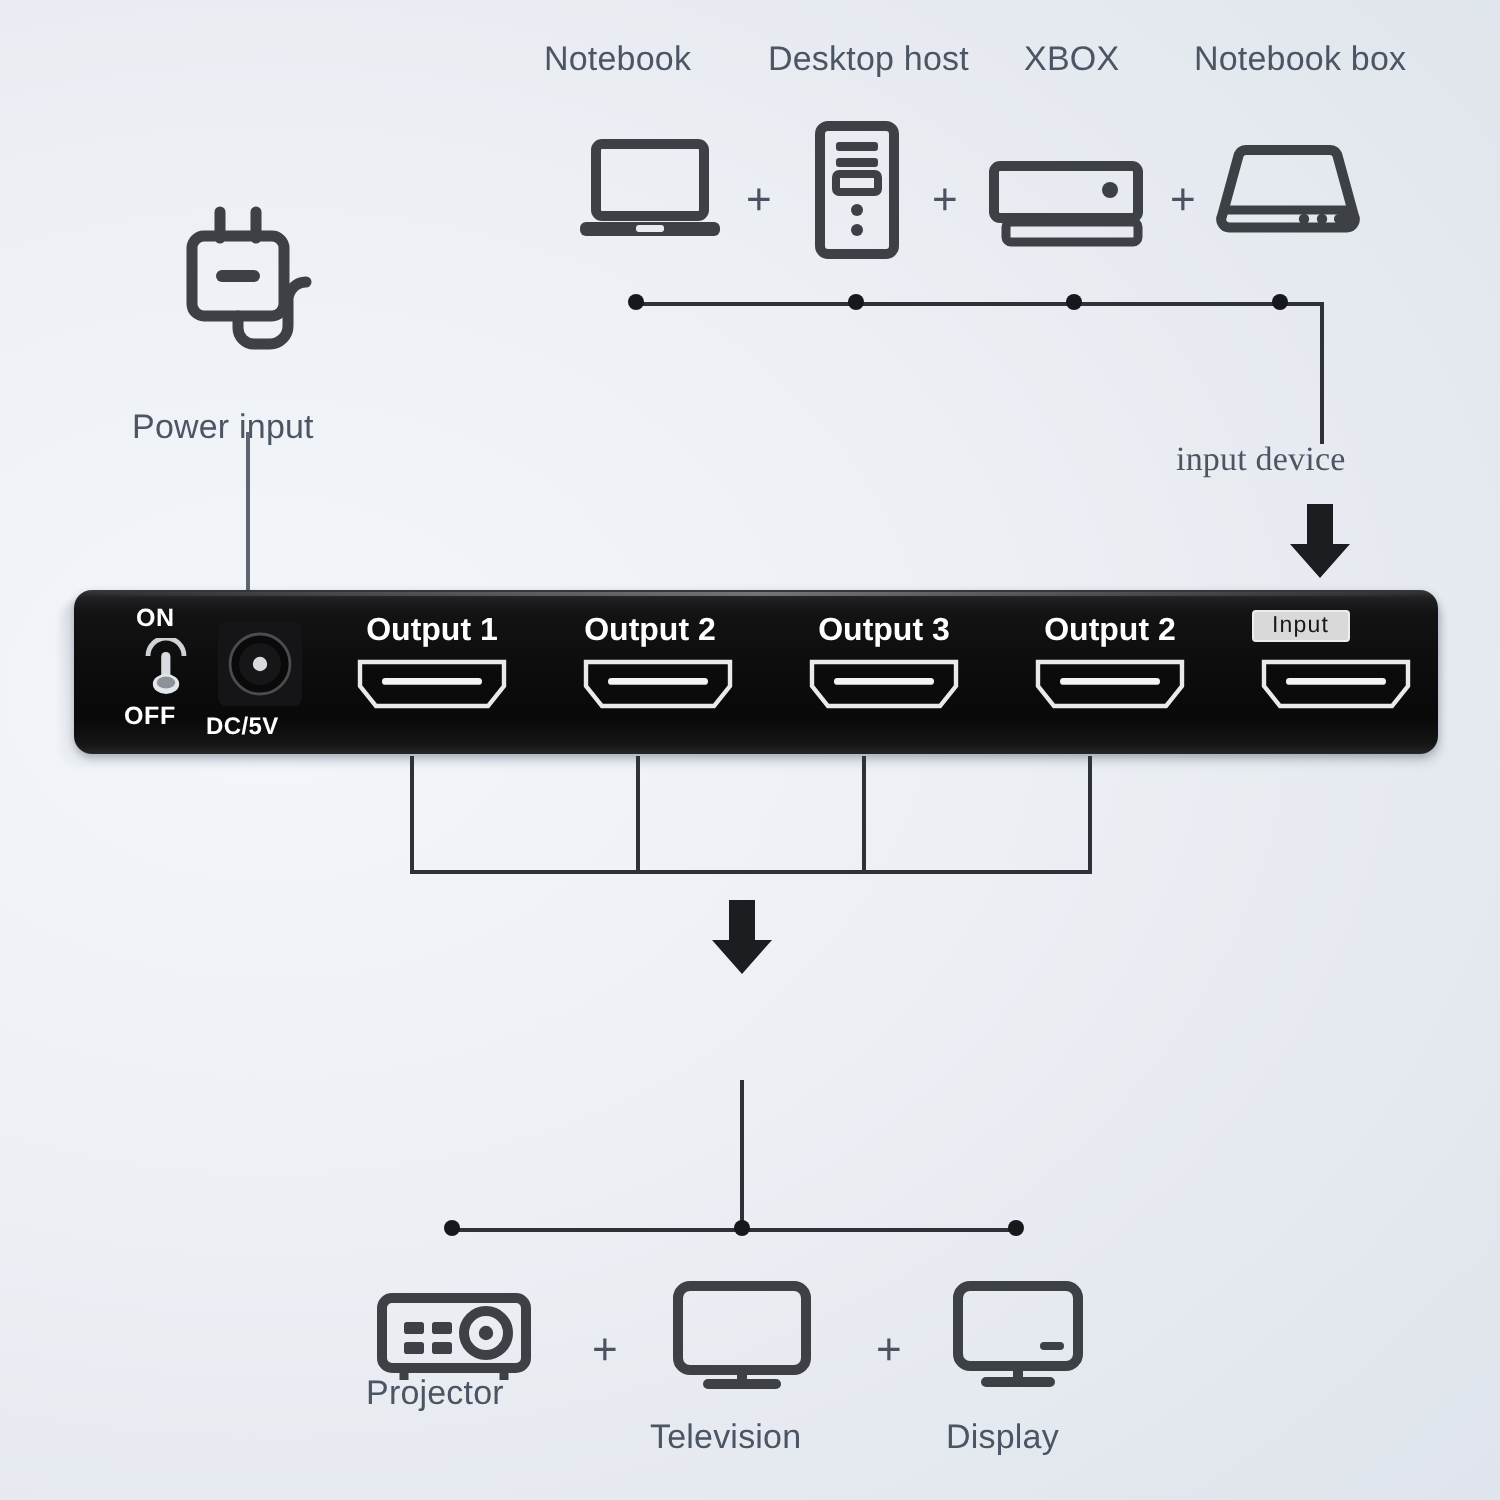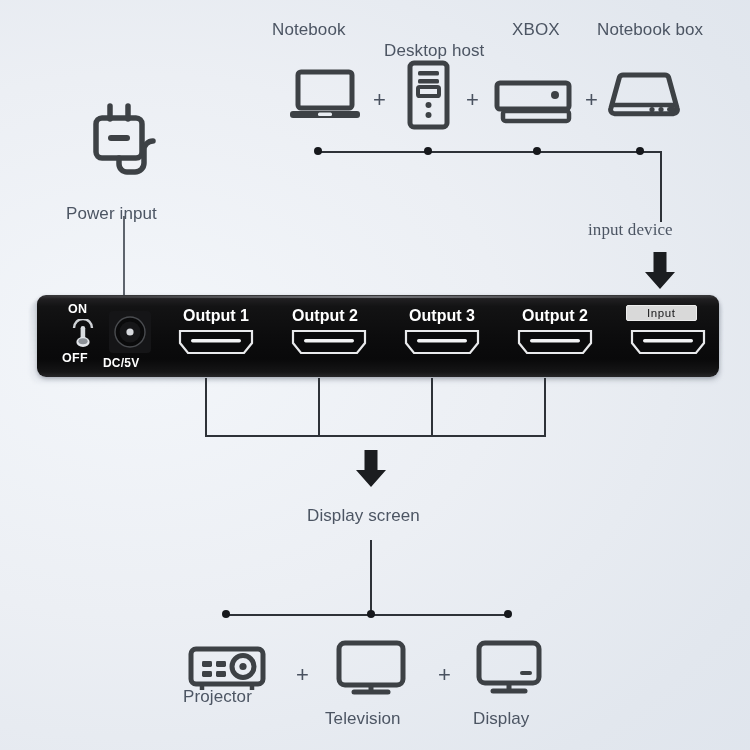--- a/index.html
+++ b/index.html
@@ -61,40 +61,40 @@
     filter:blur(1.5px);
     z-index:0;
   }
   .port-label{
     position:absolute;color:#ffffff;font-size:16px;font-weight:bold;
     white-space:nowrap;text-align:center;
   }
   .port-label.inverted{
     color:#18181a;background:#d9d9d9;
     border:1px solid #ededed;border-radius:2px;
-    padding:1px 20px;font-weight:normal;font-size:11.5px;
+    padding:1px 9px;font-weight:normal;font-size:11.5px;
     letter-spacing:.6px;
   }
   .hdmi{position:absolute;}
   .sw-text{
     position:absolute;color:#fff;font-size:12.5px;font-weight:bold;
     letter-spacing:.3px;
   }
   .dc-text{
     position:absolute;color:#fff;font-size:12px;font-weight:bold;
     letter-spacing:.2px;
   }
 </style>
 </head>
 <body>
 
 <div id="stage">
 
   <div class="lbl" style="left:272px;top:20px;">Notebook</div>
-  <div class="lbl" style="left:384px;top:20px;margin-top:21px;">Desktop host</div>
+  <div class="lbl" style="left:384px;top:20px;">Desktop host</div>
   <div class="lbl" style="left:512px;top:20px;">XBOX</div>
   <div class="lbl" style="left:597px;top:20px;">Notebook box</div>
 
   <div class="ico" style="left:290px;top:68px;">
     <svg width="70" height="55" viewBox="0 0 70 55">
       <rect x="8" y="4" width="54" height="36" rx="3" fill="none" stroke="#3d4145" stroke-width="5"></rect>
       <rect x="0" y="43" width="70" height="7" rx="3" fill="#3d4145"></rect>
       <rect x="28" y="44.5" width="14" height="3.5" rx="1.5" fill="#e9edf2"></rect>
     </svg>
   </div>
@@ -228,21 +228,20 @@
   <div class="ln vline" style="left:431px;top:378px;height:58px;"></div>
   <div class="ln vline" style="left:544px;top:378px;height:58px;"></div>
   <div class="ln hline" style="left:205px;top:435px;width:341px;"></div>
 
   <div class="arrow" style="left:352px;top:450px;">
     <svg width="38" height="38" viewBox="0 0 38 38">
       <path d="M12.5 0 h13 v20 h8.5 L19 37 L4 20 h8.5 Z" fill="#1b1d20"></path>
     </svg>
   </div>
 
-  <div class="lbl" style="left:307px;top:506px;">Display screen</div>
 
   <div class="ln vline" style="left:370px;top:540px;height:75px;"></div>
   <div class="ln hline" style="left:226px;top:614px;width:283px;"></div>
   <div class="dot" style="left:222px;top:610px;"></div>
   <div class="dot" style="left:367px;top:610px;"></div>
   <div class="dot" style="left:504px;top:610px;"></div>
 
   <div class="ico" style="left:188px;top:644px;">
     <svg width="78" height="50" viewBox="0 0 78 50">
       <rect x="3" y="5" width="72" height="35" rx="5" fill="none" stroke="#3d4145" stroke-width="5"></rect>

